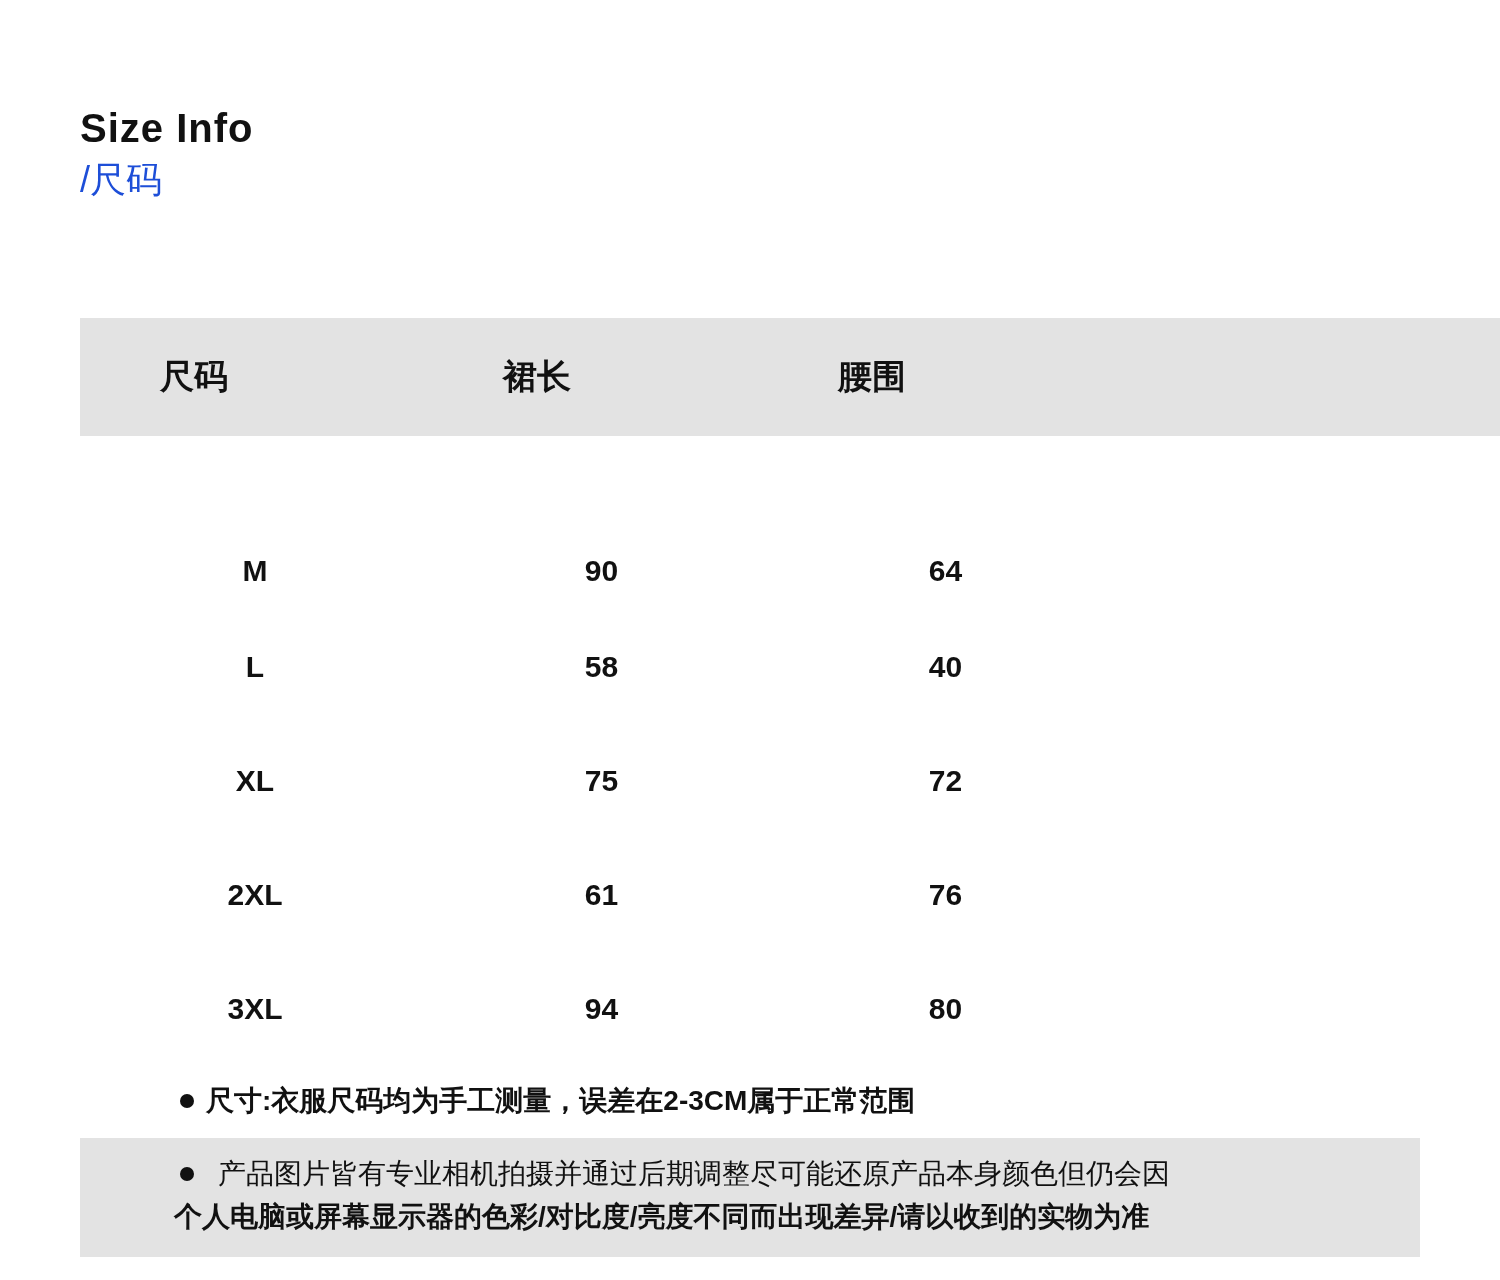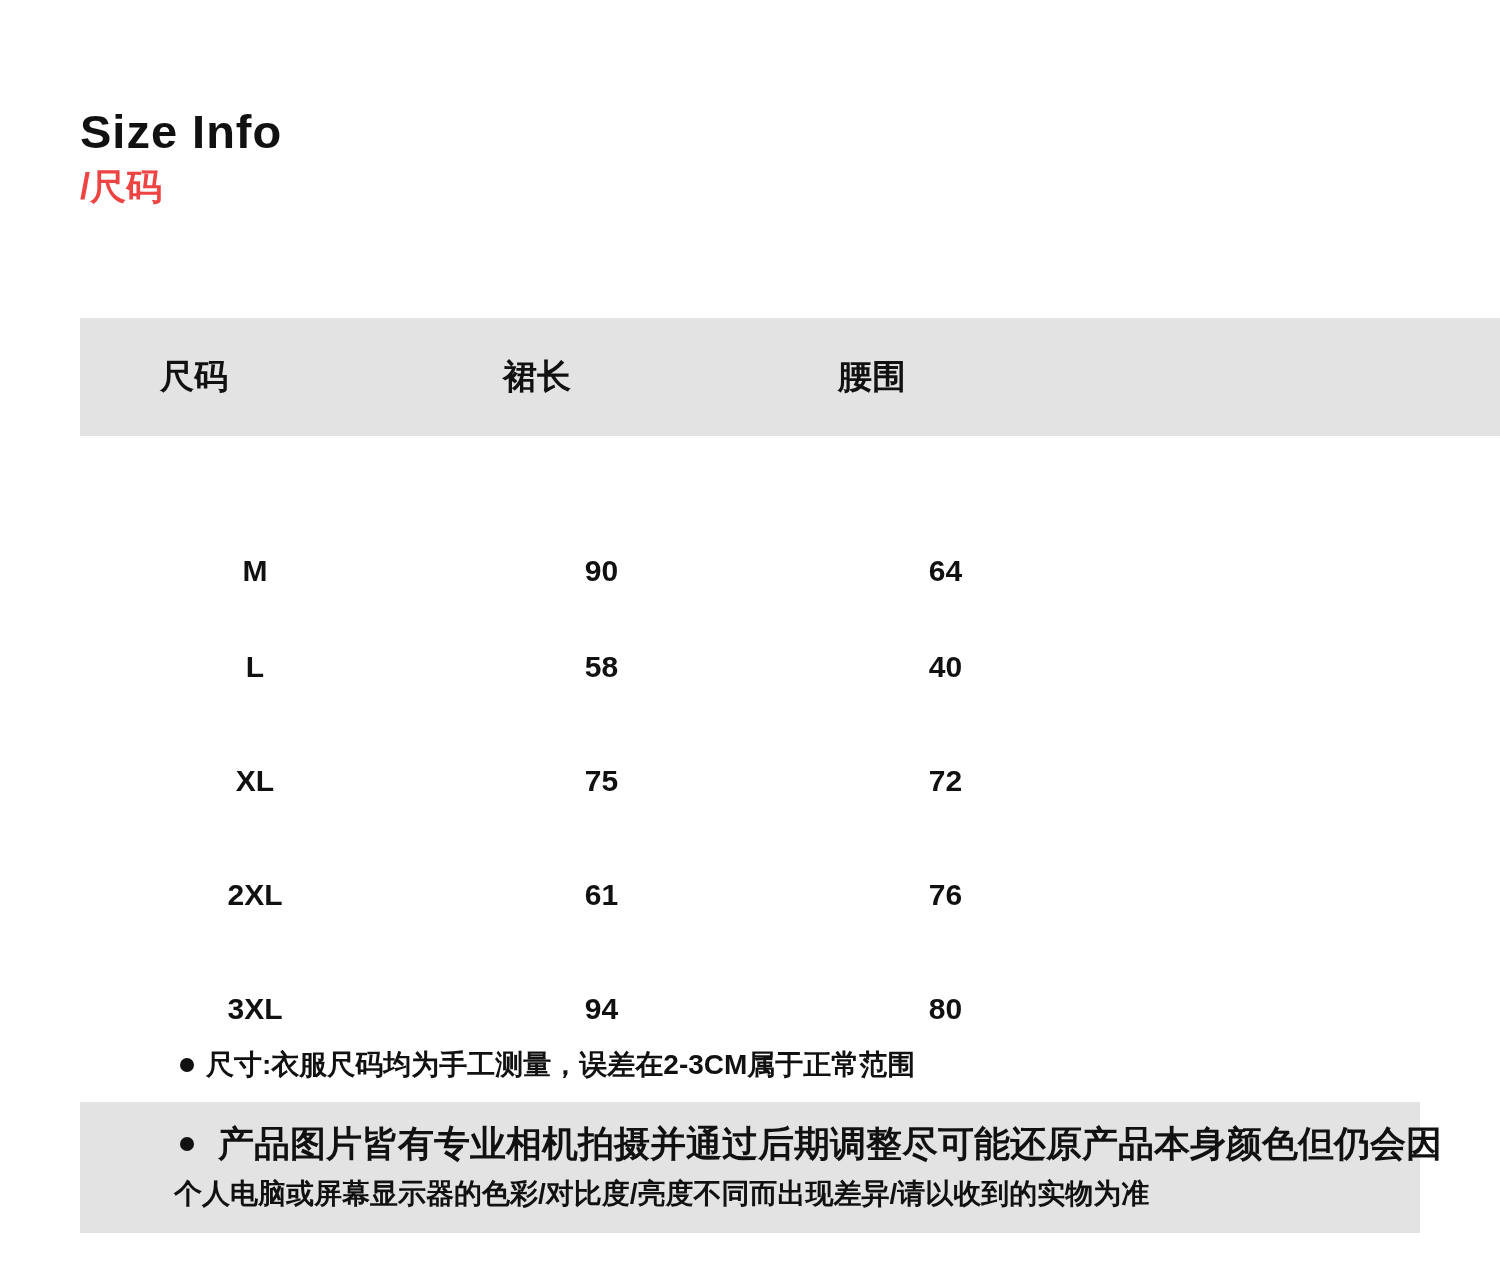--- a/index.html
+++ b/index.html
@@ -19,30 +19,30 @@
     width: 1500px;
     height: 1280px;
   }
   .title-block {
     position: absolute;
     left: 80px;
     top: 108px;
     line-height: 1.0;
   }
   .title-main {
-    font-size: 47px;
+    font-size: 40px;
     font-weight: bold;
     letter-spacing: 1px;
     color: #111111;
     display: block;
   }
   .title-sub {
     font-size: 36px;
-    font-weight: bold;
-    color: #ef4444;
+    font-weight: normal;
+    color: #1d4ed8;
     display: block;
     margin-top: 14px;
   }
 
   .size-table {
     position: absolute;
     left: 80px;
     top: 318px;
     width: 1340px;
     border-collapse: collapse;
@@ -76,40 +76,40 @@
   }
   .size-table tbody tr:first-child td { height: 152px; vertical-align: bottom; padding-bottom: 22px; }
   .size-table td.c0 { width: 270px; }
   .size-table td.c1 { width: 270px; margin-top: 37px; }
   .size-table td.c2 { width: 280px; }
   .size-table td.c3 { width: 520px; }
 
   .notes {
     position: absolute;
     left: 80px;
-    top: 1044px;
+    top: 1080px;
     width: 1340px;
   }
   .note-line-1 {
     font-size: 28px;
     font-weight: bold;
     color: #111111;
     padding-left: 100px;
     position: relative;
     line-height: 1.5;
     white-space: nowrap;
   }
   .note-block {
     margin-top: 16px;
     background: #e3e3e3;
     padding: 14px 0 18px 0;
   }
   .note-line-2 {
-    font-size: 36px;
-    font-weight: bold;
+    font-size: 28px;
+    font-weight: normal;
     color: #111111;
     padding-left: 100px;
     position: relative;
     line-height: 1.55;
     white-space: nowrap;
   }
   .note-line-3 {
     font-size: 28px;
     font-weight: bold;
     color: #111111;

